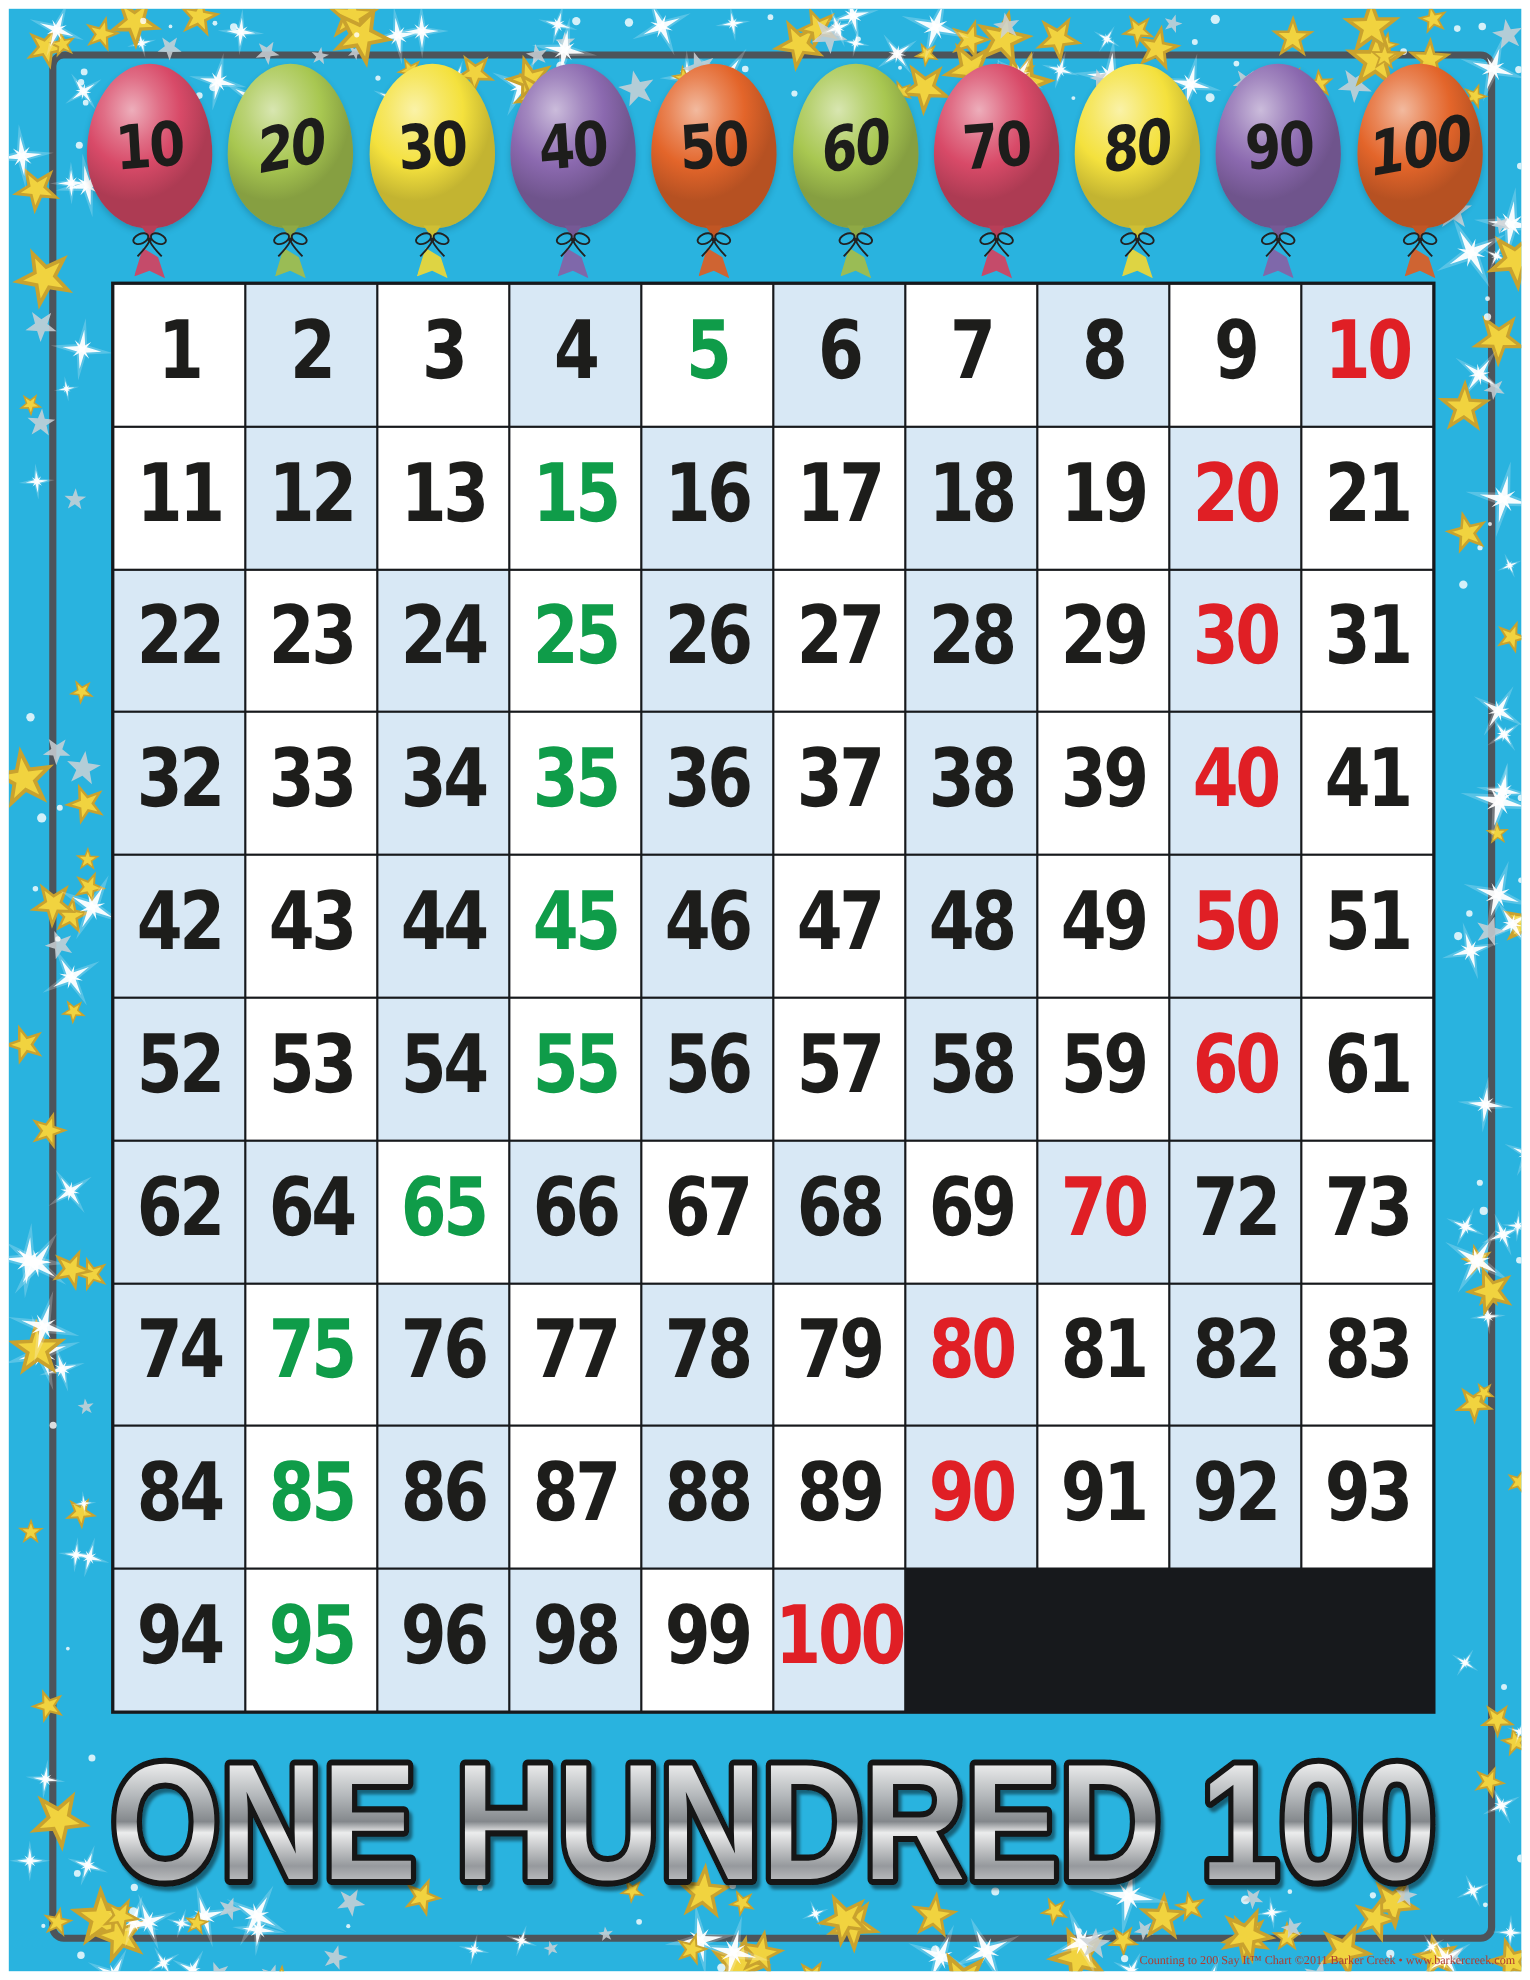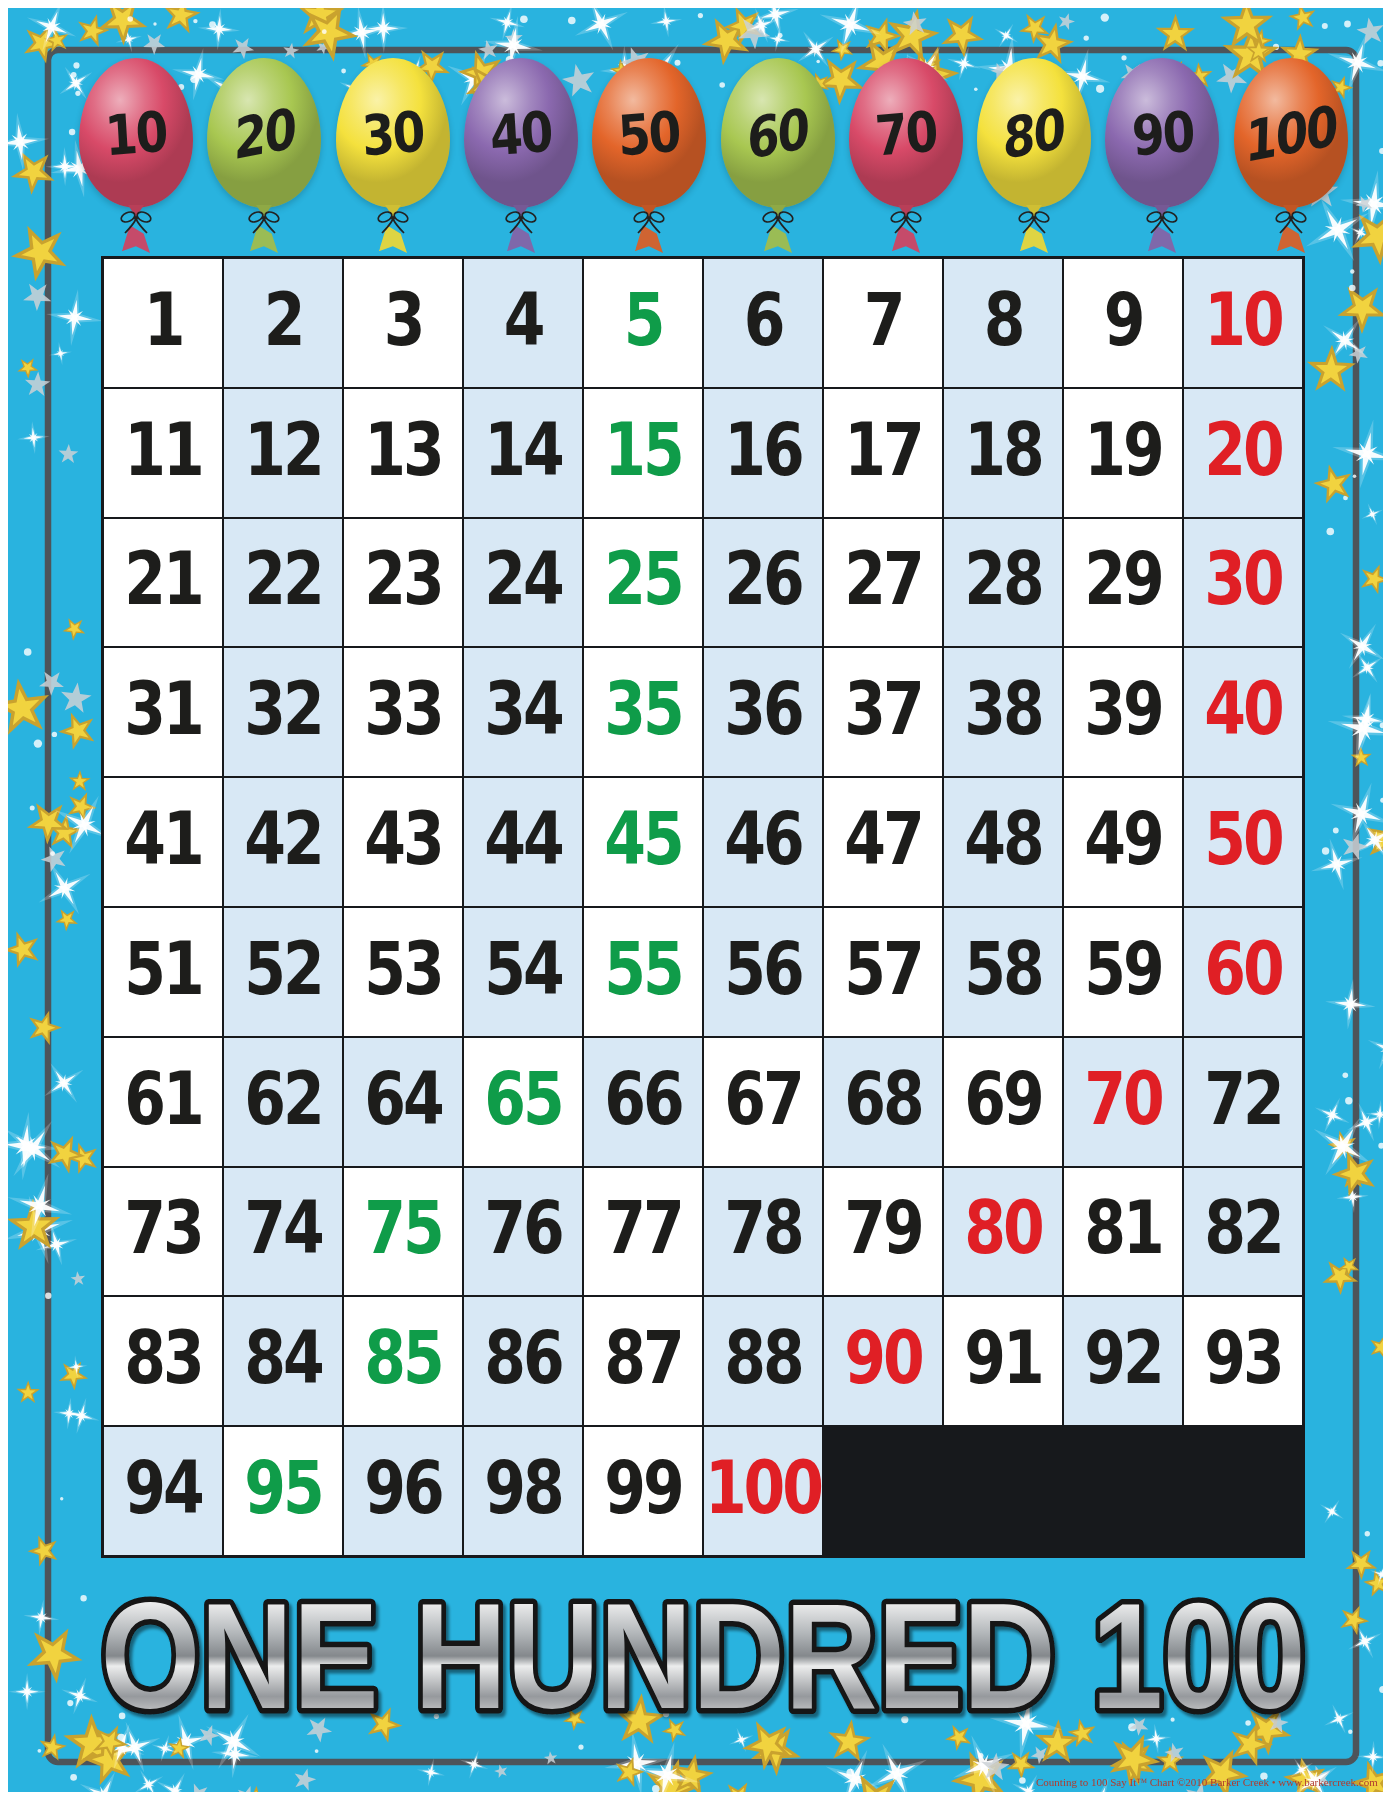--- a/index.html
+++ b/index.html
@@ -812,23 +812,20 @@
       </div>
       <div class="cell c-white">
         <span class="n-black">11</span>
       </div>
       <div class="cell c-blue">
         <span class="n-black">12</span>
       </div>
       <div class="cell c-white">
         <span class="n-black">13</span>
       </div>
-      <div class="cell c-blue">
-        <span class="n-black">14</span>
-      </div>
       <div class="cell c-white">
         <span class="n-green">15</span>
       </div>
       <div class="cell c-blue">
         <span class="n-black">16</span>
       </div>
       <div class="cell c-white">
         <span class="n-black">17</span>
       </div>
       <div class="cell c-blue">
@@ -1030,20 +1027,23 @@
         <span class="n-green">85</span>
       </div>
       <div class="cell c-blue">
         <span class="n-black">86</span>
       </div>
       <div class="cell c-white">
         <span class="n-black">87</span>
       </div>
       <div class="cell c-blue">
         <span class="n-black">88</span>
+      </div>
+      <div class="cell c-white">
+        <span class="n-black">89</span>
       </div>
       <div class="cell c-blue">
         <span class="n-red">90</span>
       </div>
       <div class="cell c-white">
         <span class="n-black">91</span>
       </div>
       <div class="cell c-blue">
         <span class="n-black">92</span>
       </div>
@@ -1082,14 +1082,14 @@
         <stop offset="0.90" stop-color="#dddddd"></stop>
         <stop offset="1" stop-color="#b9bcbf"></stop>
       </linearGradient>
       <filter id="titleShadow" x="-10%" y="-10%" width="120%" height="130%">
         <feDropShadow dx="3" dy="4" stdDeviation="1.6" flood-color="#000000" flood-opacity="0.45"></feDropShadow>
       </filter>
     </defs>
     <text id="title-text" x="620" y="142" text-anchor="middle" font-family="Liberation Sans, sans-serif" font-weight="bold" font-size="150" textLength="1205" lengthAdjust="spacingAndGlyphs" paint-order="stroke" stroke="#131313" stroke-width="11" stroke-linejoin="round" fill="url(#silverGrad)" filter="url(#titleShadow)">ONE HUNDRED 100</text>
   </svg>
 
-  <div class="copyright">Counting to 100 Say It™ Chart  ©2010 Barker Creek • www.barkercreek.com</div>
+  <div class="copyright">Counting to 200 Say It™ Chart  ©2011 Barker Creek • www.barkercreek.com</div>
 </div>
 
 </body></html>

